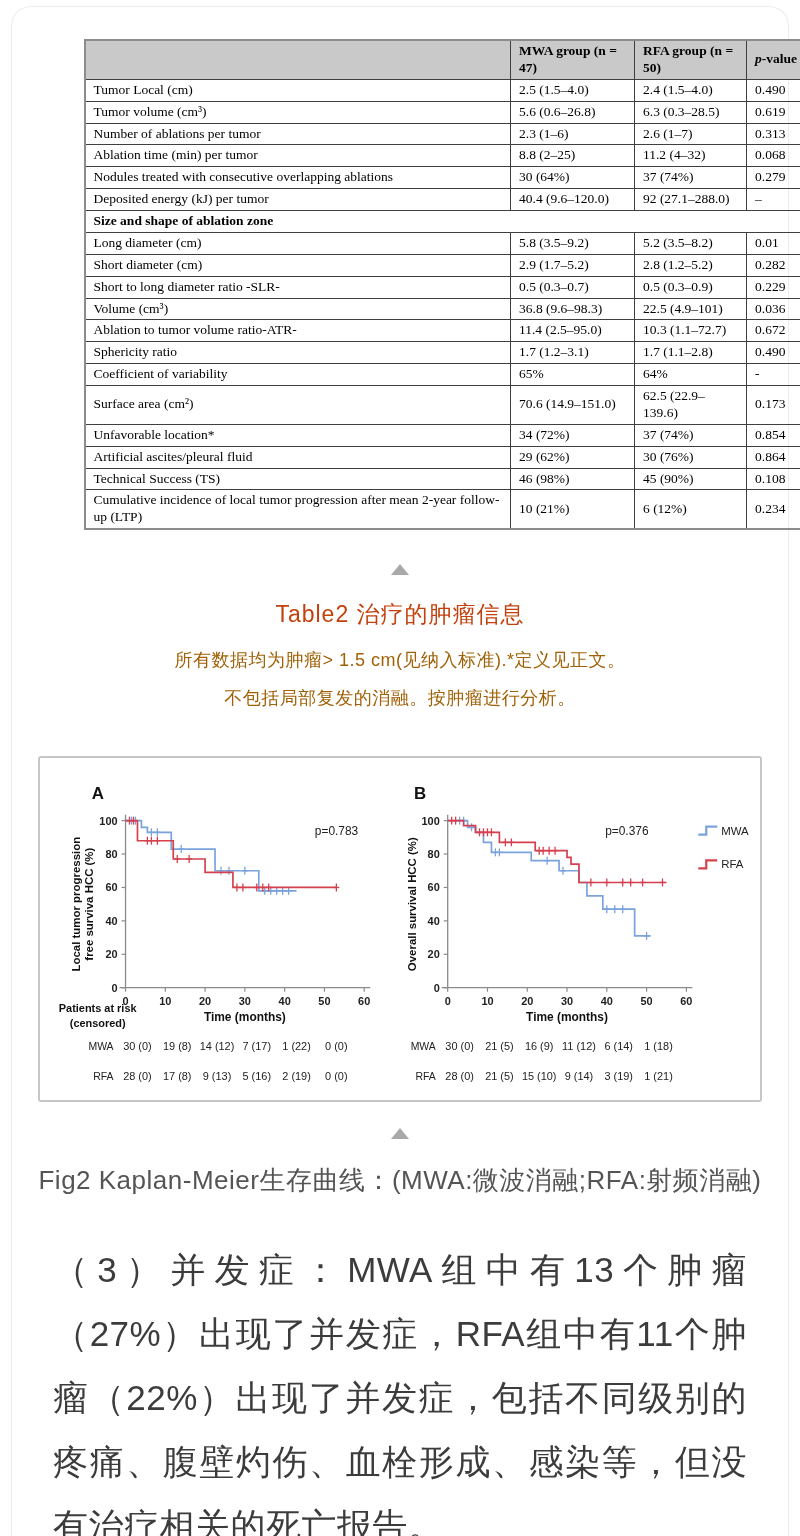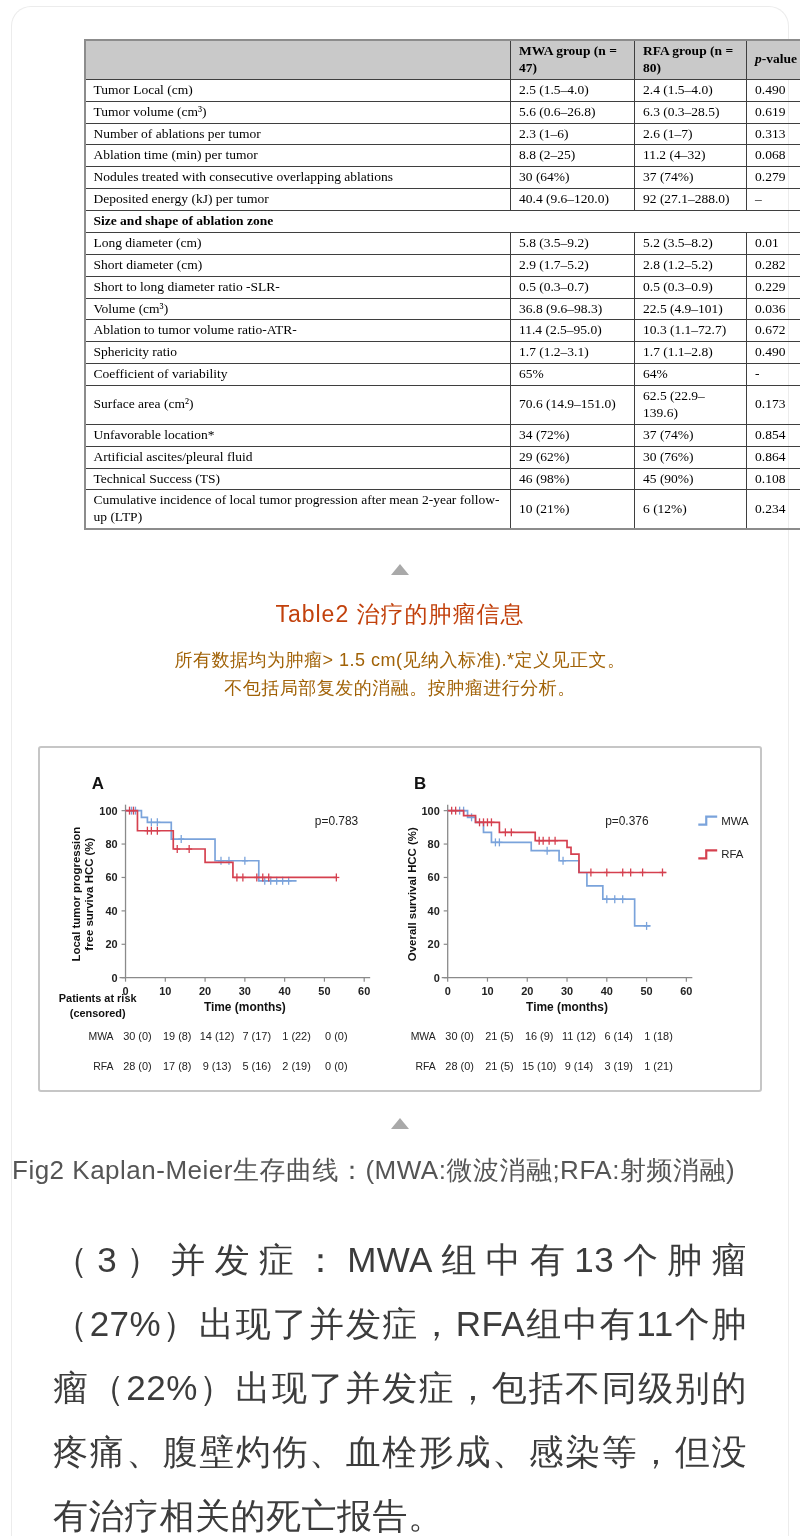--- a/index.html
+++ b/index.html
@@ -24,29 +24,29 @@
   table.results thead th{background:#c9c9c9;font-weight:bold;}
   table.results td.section{font-weight:bold;}
   
   .triangle{
     width:0;height:0;margin:34px auto 0;
     border-left:9px solid transparent;border-right:9px solid transparent;
     border-bottom:11px solid #a9a9a9;cursor:pointer;
   }
   .tcap-title{text-align:center;font-size:23px;color:#c2410c;margin-top:24px;letter-spacing:1px;}
   .tcap-note{text-align:center;font-size:18px;color:#a16207;margin-top:18px;letter-spacing:0.5px;}
-  .tcap-note + .tcap-note{margin-top:4px;}
+  .tcap-note + .tcap-note{margin-top:14px;}
   
   .figure-box{
     width:724px;margin:46px auto 0;box-sizing:border-box;
     border:2px solid #c6c6c6;border-radius:3px;background:#fff;
     padding:18px 0 6px;display:flex;justify-content:center;align-items:flex-start;
   }
   .figure-box svg{display:block;}
-  .fig-cap{text-align:left;font-size:26px;color:#555;margin-top:24px;letter-spacing:0.5px;}
+  .fig-cap{text-align:center;font-size:26px;color:#555;margin-top:24px;letter-spacing:0.5px;}
   
   .body-text{
     width:694px;margin:40px auto 0;font-size:35px;line-height:64px;
     color:#3c3c3c;text-align:justify;letter-spacing:0.5px;
   }
 </style>
 </head>
 <body>
 
 <div class="page-card">
@@ -56,21 +56,21 @@
       <colgroup>
         <col style="width:426px">
           <col style="width:124px">
           <col style="width:112px">
           <col style="width:60px">
       </colgroup>
       <thead>
         <tr>
           <th></th>
           <th>MWA group (n = 47)</th>
-          <th>RFA group (n = 80)</th>
+          <th>RFA group (n = 50)</th>
           <th><i>p</i><span>-value</span></th>
         </tr>
       </thead>
       <tbody>
           <tr>
             <td>Tumor Local (cm)</td>
             <td>2.5 (1.5–4.0)</td>
             <td>2.4 (1.5–4.0)</td>
             <td>0.490</td>
           </tr>

